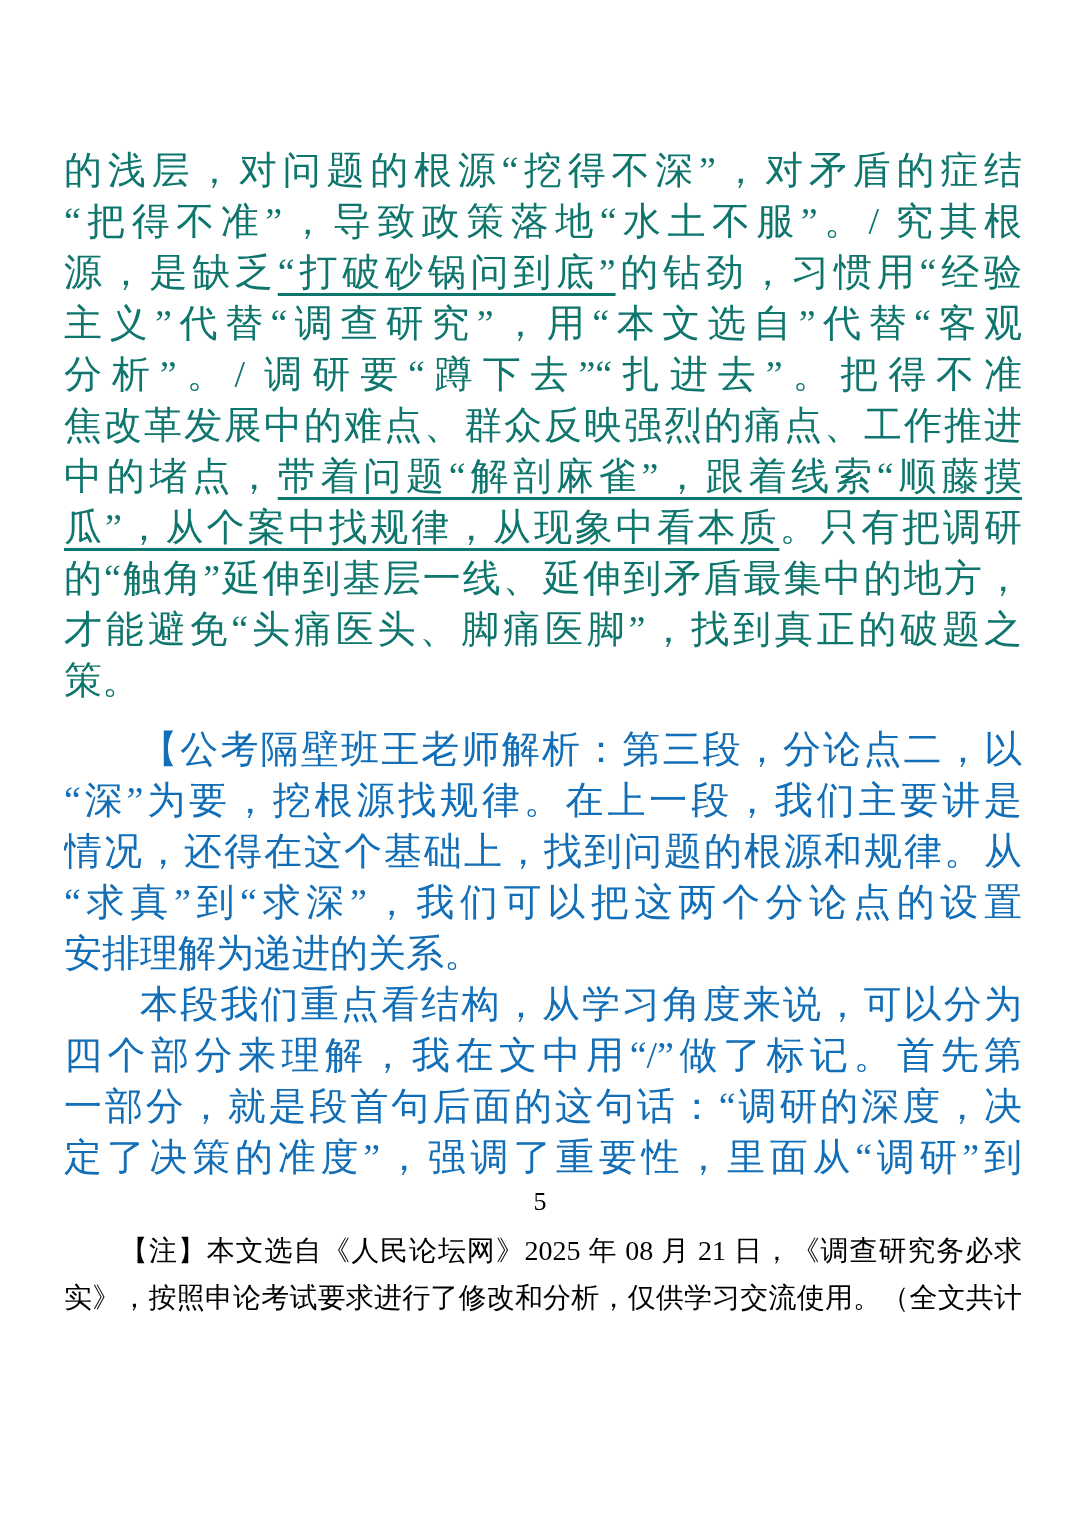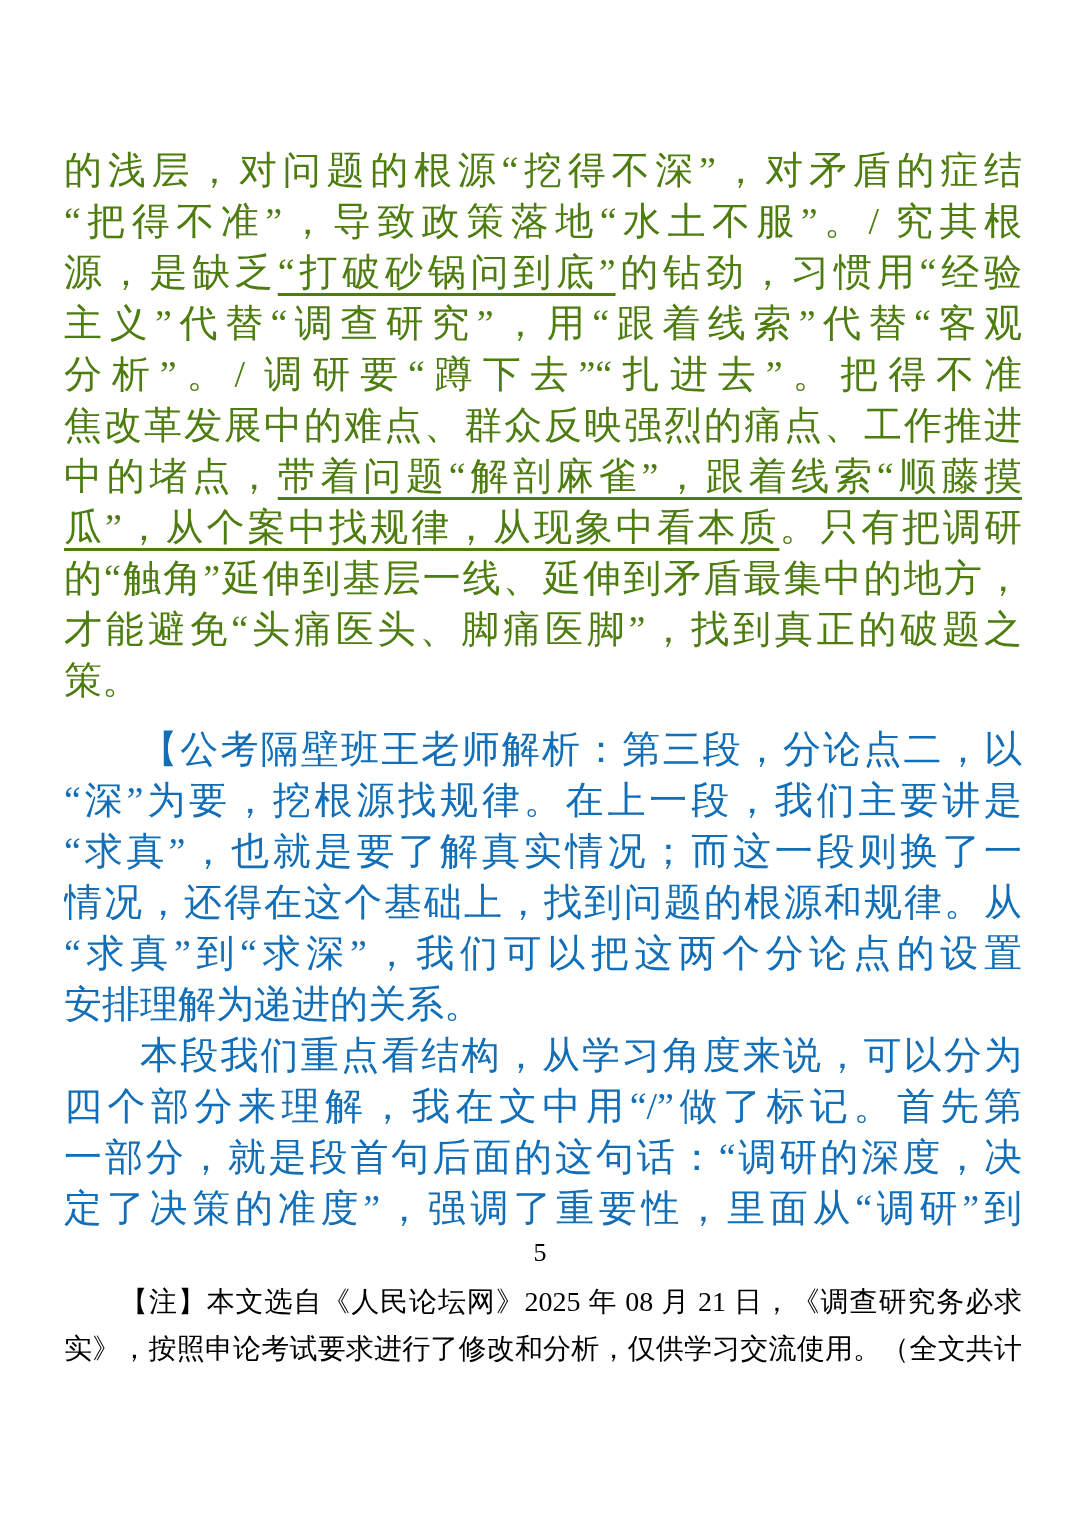--- a/index.html
+++ b/index.html
@@ -61,37 +61,36 @@
   .footnote .line {
     font-size: 28px;
     line-height: 47px;
     height: 47px;
   }
 </style>
 </head>
 <body>
 
 <div class="page" style="background: rgb(255, 255, 255);">
-  <div id="article" class="textblock article" style="color: #4d7c0f;">
+  <div id="article" class="textblock article" style="color: #0f766e;">
       <div class="line"><span>的浅层，对问题的根源“挖得不深”，对矛盾的症结</span></div>
       <div class="line"><span>“把得不准”，导致政策落地“水土不服”。/ 究其根</span></div>
       <div class="line"><span>源，是缺乏</span><span class="u">“打破砂锅问到底”</span><span>的钻劲，习惯用“经验</span></div>
-      <div class="line"><span>主义”代替“调查研究”，用“跟着线索”代替“客观</span></div>
+      <div class="line"><span>主义”代替“调查研究”，用“本文选自”代替“客观</span></div>
       <div class="line"><span>分析”。/ 调研要“蹲下去”“扎进去”。把得不准</span></div>
       <div class="line"><span>焦改革发展中的难点、群众反映强烈的痛点、工作推进</span></div>
       <div class="line"><span>中的堵点，</span><span class="u">带着问题“解剖麻雀”，跟着线索“顺藤摸</span></div>
       <div class="line"><span class="u">瓜”，从个案中找规律，从现象中看本质</span><span>。只有把调研</span></div>
       <div class="line"><span>的“触角”延伸到基层一线、延伸到矛盾最集中的地方，</span></div>
       <div class="line"><span>才能避免“头痛医头、脚痛医脚”，找到真正的破题之</span></div>
       <div class="line no-fill"><span>策。</span></div>
     </div>
   <div id="analysis" class="textblock analysis" style="color: rgb(18, 110, 182);">
       <div class="line indent"><span>【公考隔壁班王老师解析：第三段，分论点二，以</span></div>
       <div class="line"><span>“深”为要，挖根源找规律。在上一段，我们主要讲是</span></div>
-      <div class="line"><span>“求真”，也就是要了解真实情况；而这一段则换了一</span></div>
       <div class="line"><span>情况，还得在这个基础上，找到问题的根源和规律。从</span></div>
       <div class="line"><span>“求真”到“求深”，我们可以把这两个分论点的设置</span></div>
       <div class="line no-fill"><span>安排理解为递进的关系。</span></div>
       <div class="line indent"><span>本段我们重点看结构，从学习角度来说，可以分为</span></div>
       <div class="line"><span>四个部分来理解，我在文中用“/”做了标记。首先第</span></div>
       <div class="line"><span>一部分，就是段首句后面的这句话：“调研的深度，决</span></div>
       <div class="line"><span>定了决策的准度”，强调了重要性，里面从“调研”到</span></div>
     </div>
   <div class="page-num">5</div>
   <div id="footnote" class="textblock footnote">

